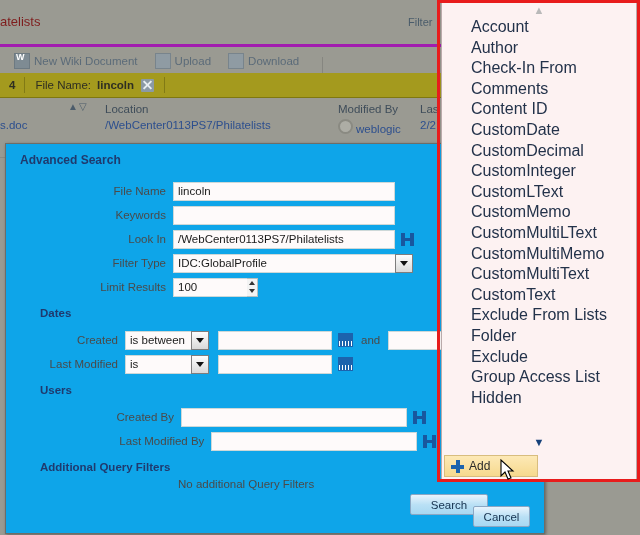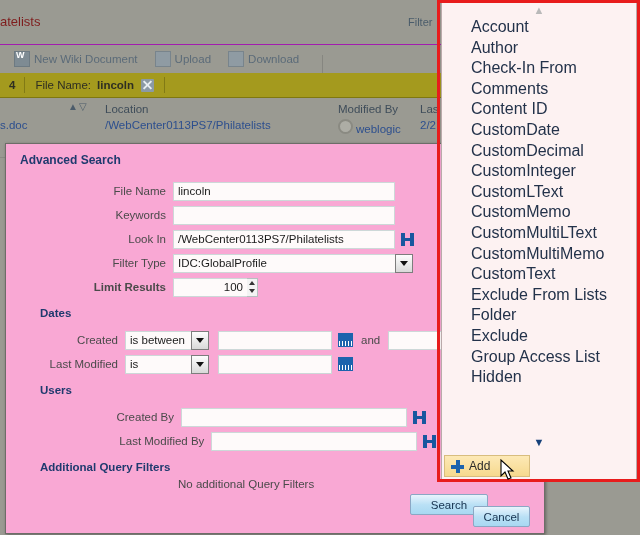--- a/index.html
+++ b/index.html
@@ -12,21 +12,21 @@
   .layer{position:absolute;}
 
   
   #bg{left:0;top:0;width:640px;height:535px;background:#9a9a92;}
 
   #bg-title{left:0;top:14px;width:440px;height:20px;
     font-size:13px;color:#7f1d1d;font-weight:400;}
   #bg-filter{left:408px;top:16px;font-size:11px;color:#4a5c6b;}
 
   #toolbar{left:0;top:44px;width:640px;height:28px;
-    background:#9a9a92;border-top:1px solid #a21caf;border-bottom:1px solid #8e8e86;}
+    background:#9a9a92;border-top:3px solid #a21caf;border-bottom:1px solid #8e8e86;}
   .tbitem{display:inline-flex;align-items:center;height:28px;
     font-size:11.5px;color:#5b6b79;padding-right:14px;}
   .tbicon{width:14px;height:14px;margin-right:4px;display:inline-block;
     position:relative;}
   .ic-wiki{background:#7e8b93;border:1px solid #6d7a82;}
   .ic-wiki:after{content:"W";position:absolute;left:1px;top:-2px;color:#fff;
     font-size:9px;font-weight:bold;}
   .ic-up,.ic-down{background:#8f9ba3;border:1px solid #78848c;}
   .tbsep{display:inline-block;width:1px;height:18px;background:#868680;
     vertical-align:middle;margin:0 6px;}
@@ -60,21 +60,21 @@
   .dr-mod{position:absolute;left:338px;}
   .dr-last{position:absolute;left:420px;}
   .useric{display:inline-block;width:11px;height:11px;border-radius:50%;
     border:2px solid #8a8a82;background:#adada5;margin-right:3px;
     vertical-align:-1px;}
   .rowstrip{left:0;width:640px;height:17px;background:#9a9a92;
     border-bottom:1px solid #8b8b84;}
 
   
   #dialog{left:5px;top:143px;width:538px;height:389px;
-    background:#f9a8d4;border:1px solid #6d6d68;
+    background:#0ea5e9;border:1px solid #6d6d68;
     box-shadow:1px 1px 3px rgba(0,0,0,.35);}
   #dlg-title{position:absolute;left:14px;top:9px;font-size:12px;
     font-weight:bold;color:#1f3a6e;}
 
   .frow{position:absolute;height:22px;display:flex;align-items:center;}
   .flabel{text-align:right;font-size:11.5px;color:#4a4a4a;padding-right:7px;}
   .fin{box-sizing:border-box;height:19px;border:1px solid #cdd8d8;
     background:#fefafa;font-size:11.5px;color:#1a1a1a;
     font-family:"Liberation Sans",sans-serif;padding:0 4px;line-height:17px;}
   .fin.ro{background:#fefafa;}
@@ -128,21 +128,21 @@
   .chev.up{top:2px;color:#b9b9b9;}
   .chev.dn{bottom:3px;color:#16417a;}
   #ddlist{position:absolute;left:0;top:14px;right:0;bottom:16px;
     padding-left:29px;}
   .ddi{height:20.6px;line-height:20.6px;font-size:16px;color:#23324a;
     white-space:nowrap;}
 
   #addrow{position:absolute;left:441px;top:452px;width:196px;height:30px;
     background:#fdf2f2;border-left:1px solid #b9aaaa;border-right:1px solid #b9aaaa;
     border-bottom:1px solid #b9aaaa;box-sizing:border-box;}
-  #addbtn{position:absolute;left:2px;top:3px;width:86px;height:22px;
+  #addbtn{position:absolute;left:2px;top:3px;width:94px;height:22px;
     background:linear-gradient(#fde9b6,#f6d98e);
     border:1px solid #d8bd7e;display:flex;align-items:center;
     font-size:12px;color:#2a2a2a;box-sizing:border-box;}
   .plus{width:13px;height:13px;position:relative;margin:0 5px 0 6px;flex:none;}
   .plus:before{content:"";position:absolute;left:0;top:5px;width:13px;height:4px;background:#1c63ad;}
   .plus:after{content:"";position:absolute;left:5px;top:0;width:4px;height:13px;background:#1c63ad;}
 
   #redbox{left:437px;top:0px;width:203px;height:482px;
     border:3px solid #e81c1c;box-sizing:border-box;pointer-events:none;}
 
@@ -224,22 +224,22 @@
     <span class="flabel" style="width:160px;">Filter Type</span>
     <span class="selwrap">
       <input class="fin ro" style="width: 222px; border-right: none;" readonly="" value="IDC:GlobalProfile">
       <span class="selbtn">
           <i class="caret"></i>
         </span>
     </span>
   </div>
 
   <div class="frow" style="left:0;top:132px;width:420px;">
-    <span class="flabel" style="width:160px;font-weight:bold;">Limit Results</span>
-    <input class="fin" style="width: 74px; text-align: right; border-right: none;" value="100">
+    <span class="flabel" style="width:160px;">Limit Results</span>
+    <input class="fin" style="width: 74px; text-align: left; border-right: none;" value="100">
     <span class="spin">
         <s class="u"></s>
         <s class="d"></s>
       </span>
   </div>
 
   <div class="sechdr" style="left:14px;top:163px;">Dates</div>
 
   <div class="frow" style="left:0;top:185px;width:530px;">
     <span class="flabel" style="width:112px;">Created</span>
@@ -300,20 +300,21 @@
       <div class="ddi">Check-In From</div>
       <div class="ddi">Comments</div>
       <div class="ddi">Content ID</div>
       <div class="ddi">CustomDate</div>
       <div class="ddi">CustomDecimal</div>
       <div class="ddi">CustomInteger</div>
       <div class="ddi">CustomLText</div>
       <div class="ddi">CustomMemo</div>
       <div class="ddi">CustomMultiLText</div>
       <div class="ddi">CustomMultiMemo</div>
+      <div class="ddi">CustomMultiText</div>
       <div class="ddi">CustomText</div>
       <div class="ddi">Exclude From Lists</div>
       <div class="ddi">Folder</div>
       <div class="ddi">Exclude</div>
       <div class="ddi">Group Access List</div>
       <div class="ddi">Hidden</div>
     </div>
   <div class="chev dn">▼</div>
 </div>
 

